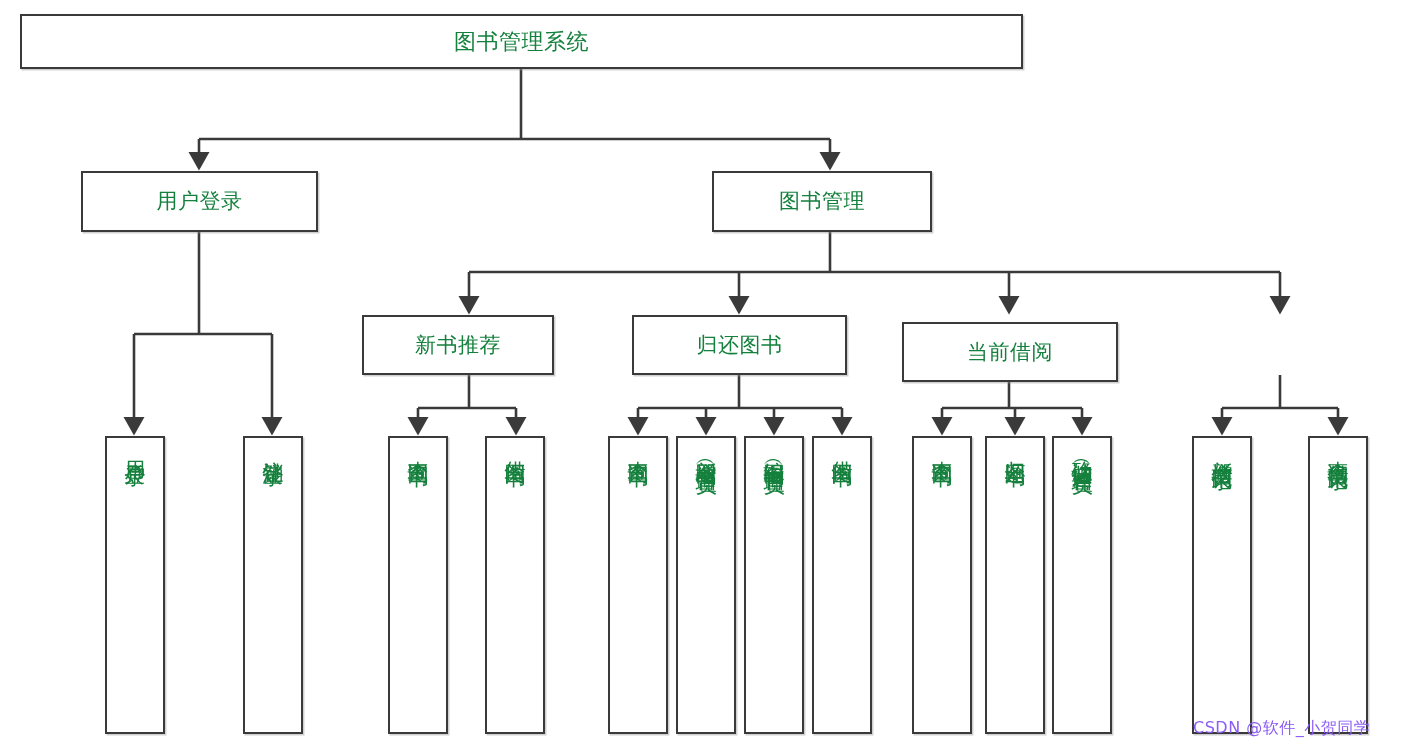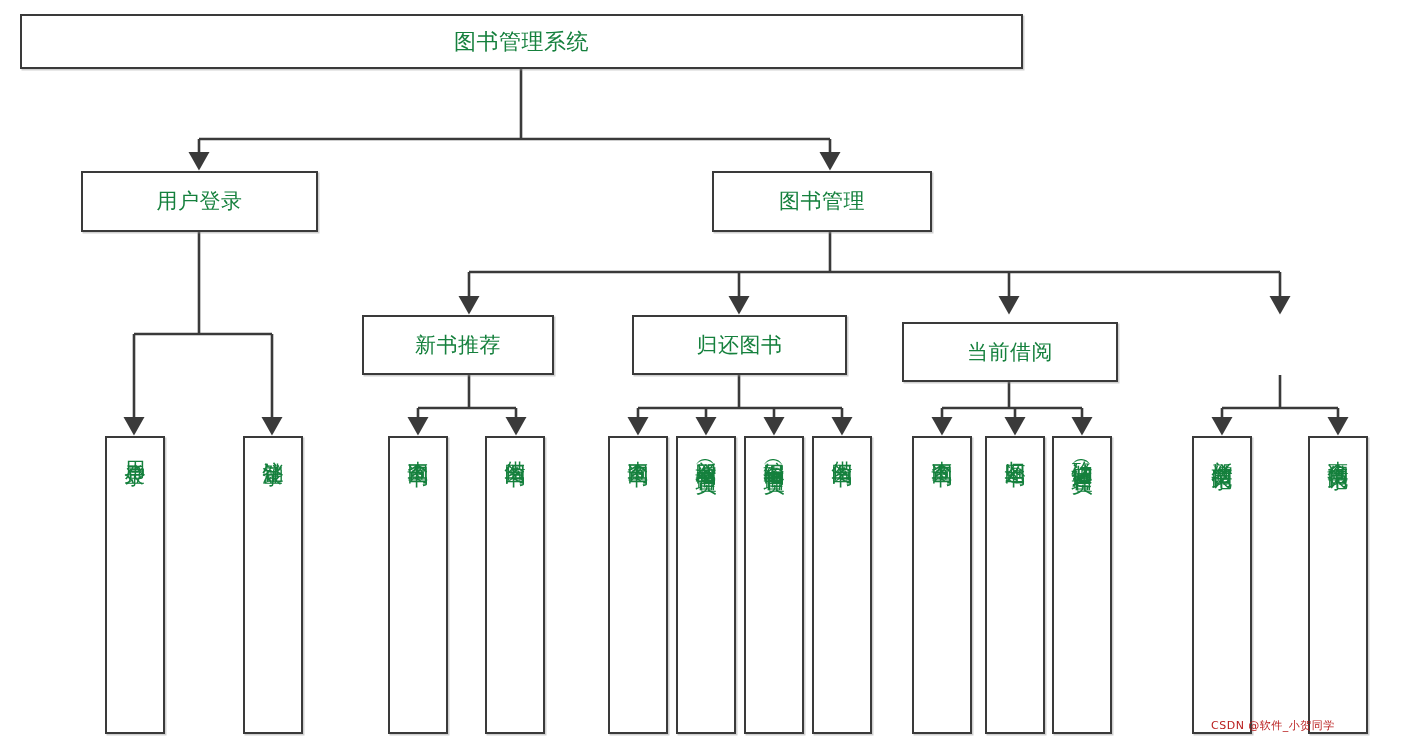--- a/index.html
+++ b/index.html
@@ -58,25 +58,24 @@
   .node.vert .label {
     writing-mode: vertical-rl;
     text-orientation: upright;
     font-size: 21px;
     line-height: 1.05;
     letter-spacing: 2px;
     white-space: nowrap;
   }
   .watermark {
     position: absolute;
-    font-size: 11px;
-    color: #b91c1c;
+    font-size: 16px;
+    color: #8b5cf6;
     white-space: nowrap;
     letter-spacing: 0.5px;
-    padding-left: 18px;
   }
 </style>
 </head>
 <body>
 
 <div id="canvas">
 
   <svg class="wires" viewBox="0 0 1405 747" xmlns="http://www.w3.org/2000/svg">
     <defs>
       <marker id="arrow" markerWidth="9" markerHeight="9" refX="3.2" refY="4.5" orient="auto" markerUnits="strokeWidth">

